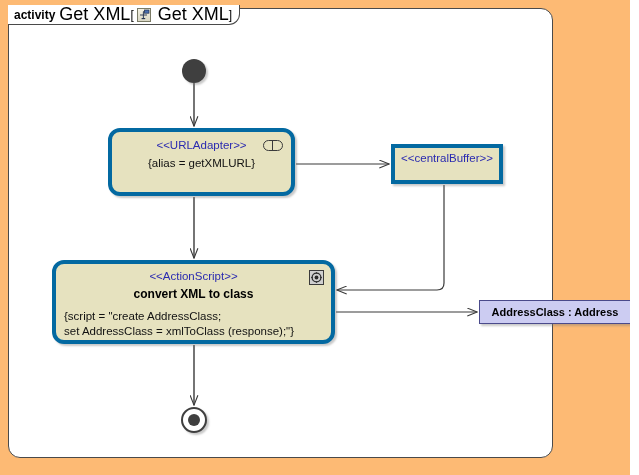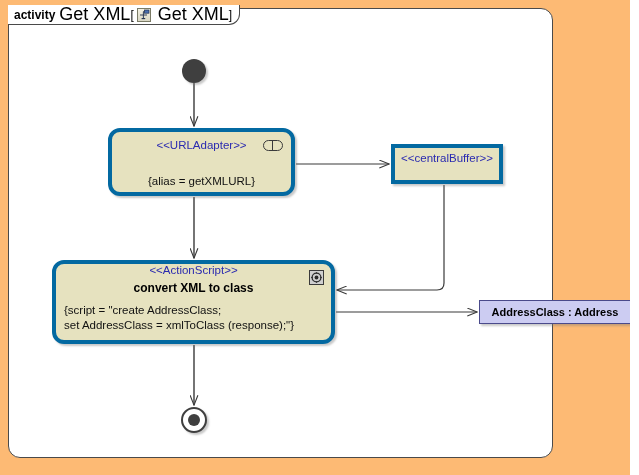--- a/index.html
+++ b/index.html
@@ -109,21 +109,21 @@
     font-size: 11.5px;
     white-space: nowrap;
   }
 
   
   #n-url {
     left: 108px; top: 128px; width: 187px; height: 68px;
   }
   #n-url .stereo { margin-top: 7px; }
   #n-url .title  { margin-top: 6px; }
-  #n-url .body-line { margin-top: 24px; text-align: center; }
+  #n-url .body-line { margin-top: 6px; text-align: center; }
 
   .pin-icon {
     position: absolute;
     right: 8px; top: 8px;
     width: 20px; height: 11px;
     border: 1px solid #3a3a3a;
     border-radius: 6px;
     background: #e6e2bf;
     box-sizing: border-box;
   }
@@ -140,21 +140,21 @@
     left: 391px; top: 144px; width: 112px; height: 40px;
     border-radius: 0;
   }
   #n-buf .stereo { margin-top: 4px; }
   #n-buf .title  { margin-top: 3px; }
 
   
   #n-act {
     left: 52px; top: 260px; width: 283px; height: 84px;
   }
-  #n-act .stereo { }
+  #n-act .stereo { margin-top: 6px; }
   #n-act .title  { margin-top: 5px; }
   #n-act .script-block {
     margin-top: 8px;
     padding-left: 8px;
   }
   #n-act .script-block .body-line { line-height: 15px; }
 
   .gear-icon {
     position: absolute;
     right: 7px; top: 6px;

